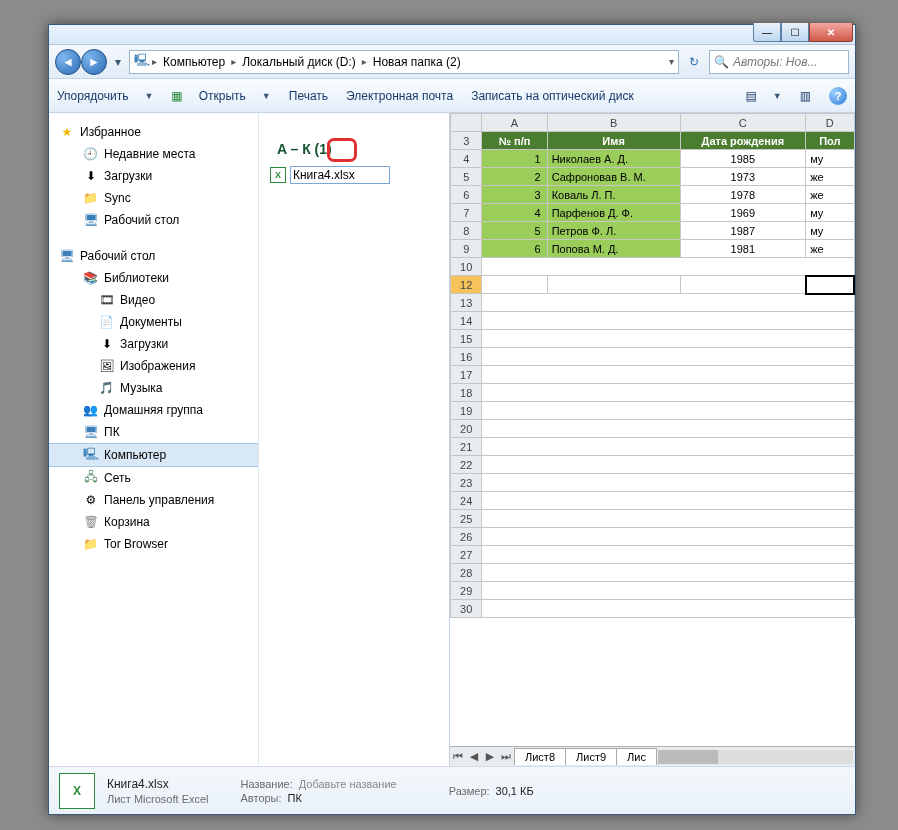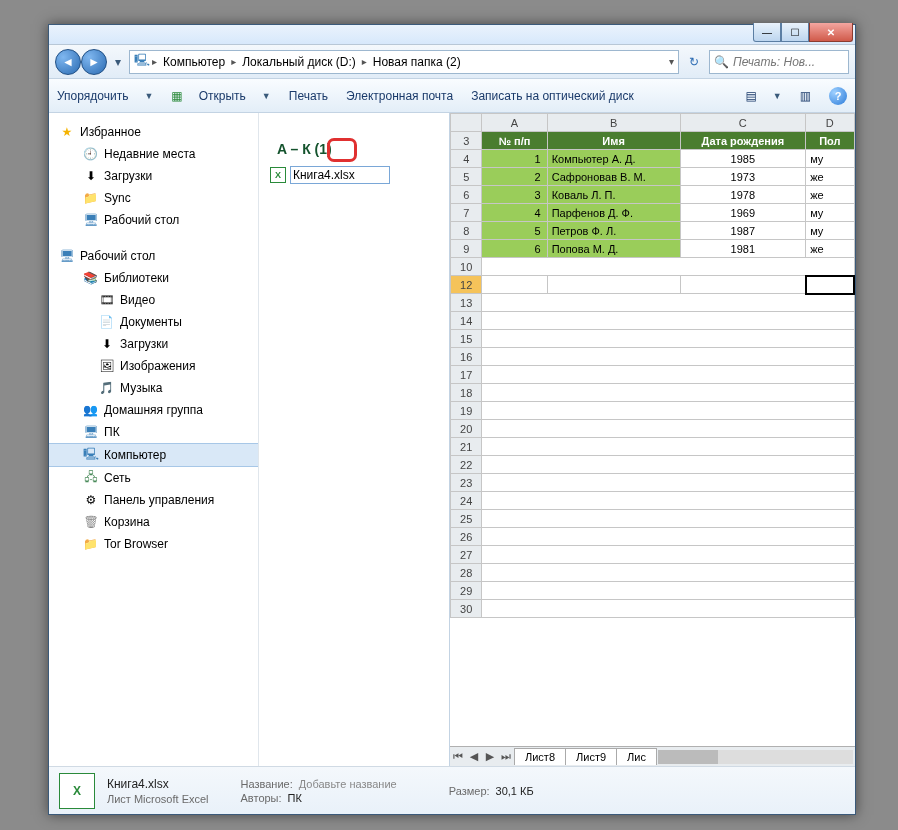--- a/index.html
+++ b/index.html
@@ -110,21 +110,21 @@
         <span class="arrow">▸</span>
       <span class="seg">Локальный диск (D:)</span>
         <span class="arrow">▸</span>
       <span class="seg">Новая папка (2)</span>
       <span style="flex:1"></span>
         <span class="arrow">▾</span>
     </div>
     <div class="refresh">↻</div>
     <div class="searchbox">
       <span class="mag">🔍</span>
-      <span>Печать: Нов...</span>
+      <span>Авторы: Нов...</span>
     </div>
   </div>
 
   <div class="toolbar">
     <div class="tbtn">
         <span>Упорядочить</span>
         <span class="drop">▼</span>
       </div>
     <div class="tbtn">
         <span class="ico" style="color:#2a8a3a">▦</span>
@@ -255,21 +255,21 @@
           <tr class="hdr">
             <th class="rowh">3</th>
             <td>№ п/п</td>
             <td>Имя</td>
             <td>Дата рождения</td>
             <td>Пол</td>
           </tr>
           <tr>
                 <th class="rowh">4</th>
                 <td class="num">1</td>
-                <td class="name">Компьютер А. Д.</td>
+                <td class="name">Николаев А. Д.</td>
                 <td class="year">1985</td>
                 <td class="plain">му</td>
               </tr>
           <tr>
                 <th class="rowh">5</th>
                 <td class="num">2</td>
                 <td class="name">Сафроновав В. М.</td>
                 <td class="year">1973</td>
                 <td class="plain">же</td>
               </tr>

